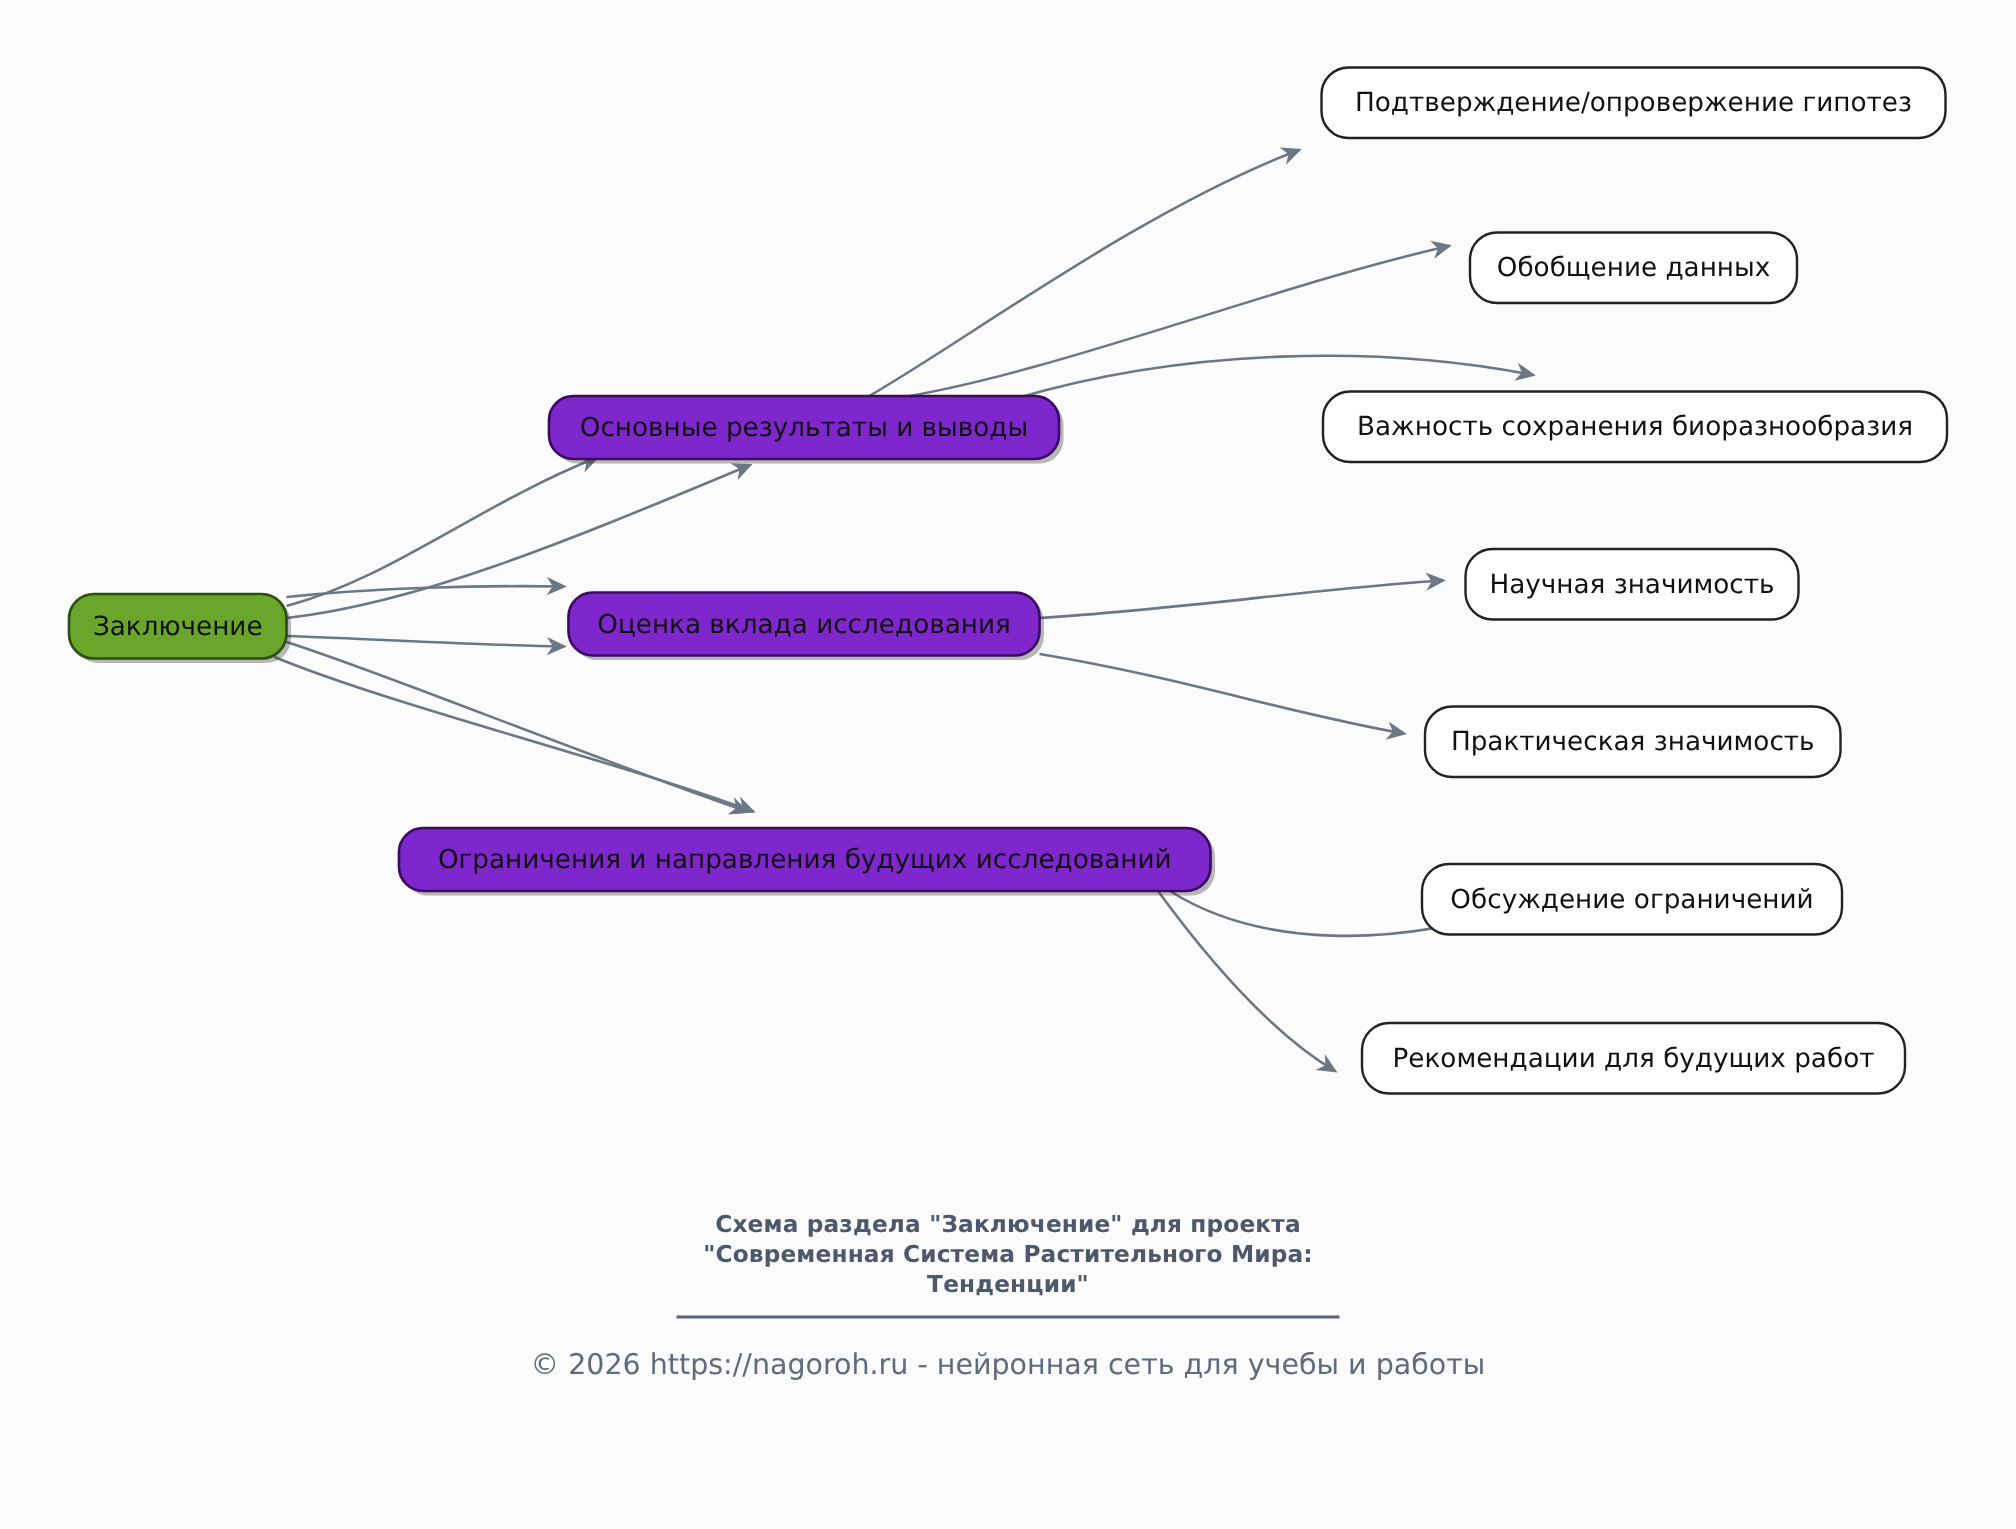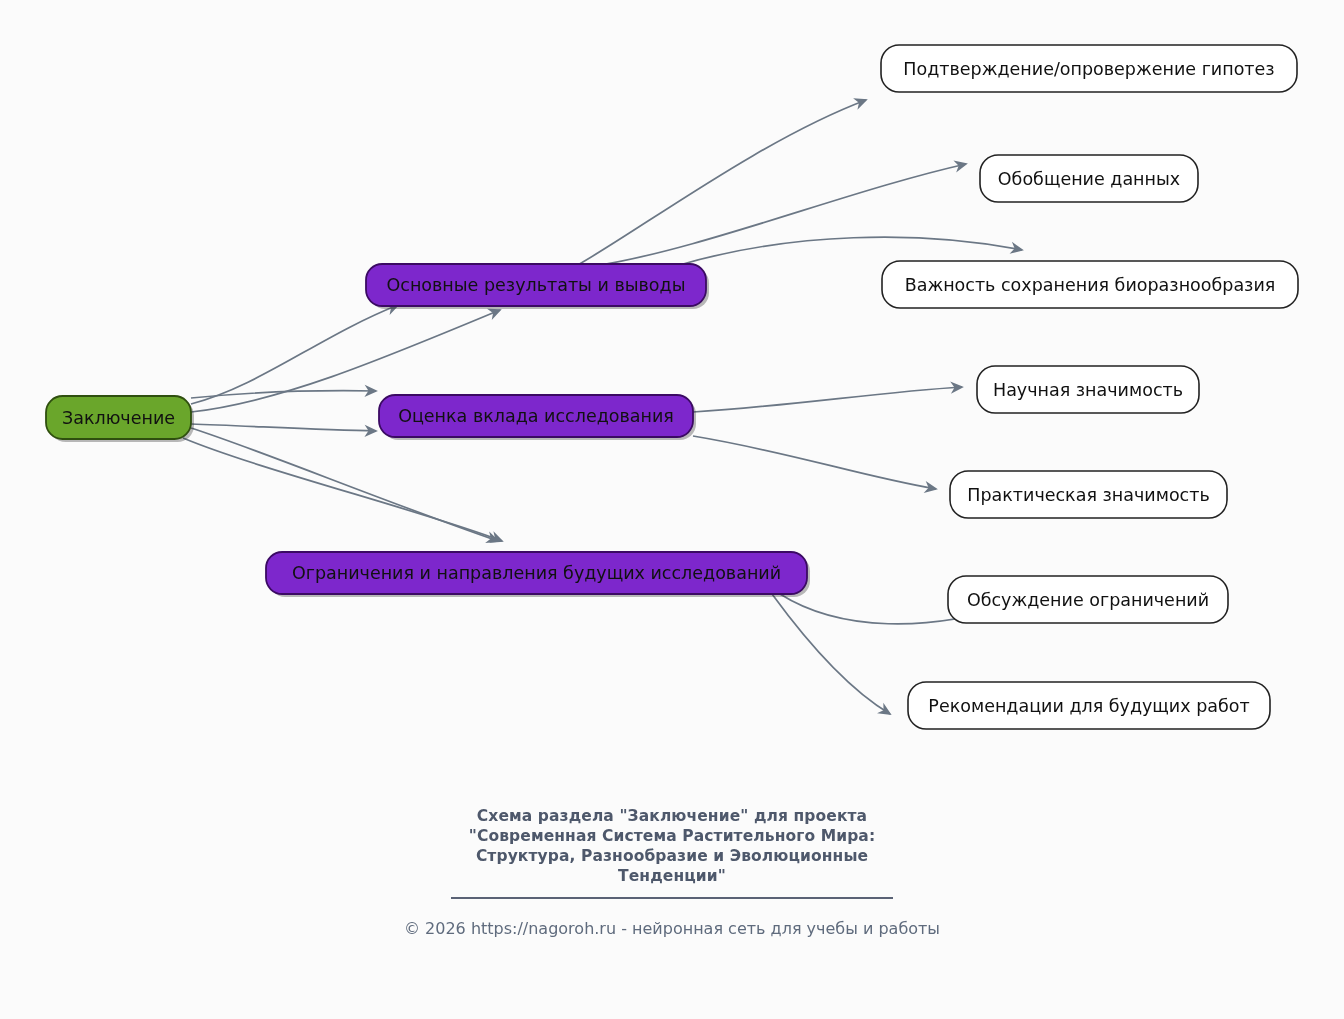--- a/index.html
+++ b/index.html
@@ -65,21 +65,21 @@
   .caption-title div { margin: 0; padding: 0; }
   .caption-rule {
     width: 442px;
     height: 0;
     margin: 11px auto 0 auto;
     border-bottom: 2px solid #5a6275;
   }
   .caption-footer {
     margin-top: 20px;
     font-family: "DejaVu Sans", sans-serif;
-    font-size: 16px;
+    font-size: 19px;
     color: #5f6b7d;
   }
 </style>
 </head>
 <body style="background: rgb(251, 251, 251);">
 
 <div id="diagram-root">
   <svg id="mindmap" viewBox="0 0 1344 1019">
     <defs>
       <marker id="arrow" viewBox="0 0 12 12" refX="9.5" refY="6" markerWidth="9" markerHeight="9" orient="auto-start-reverse">
@@ -150,19 +150,18 @@
           <rect x="908" y="682" width="362" height="47" rx="18.076923076923077" ry="18.076923076923077" fill="#ffffff" stroke="#222222" stroke-width="1.6"></rect>
           <text class="node-label leaf-label" x="1089" y="706.5" fill="#111111">Рекомендации для будущих работ</text>
         </g>
       </g>
   </svg>
 
   <div class="caption-block">
     <div class="caption-title" id="caption-title" style="color: rgb(78, 88, 107);">
         <div>Схема раздела "Заключение" для проекта</div>
         <div>"Современная Система Растительного Мира:</div>
-        <div>Структура, Разнообразие и Эволюционные</div>
         <div>Тенденции"</div>
       </div>
     <div class="caption-rule"></div>
     <div class="caption-footer" id="caption-footer" style="color: rgb(95, 107, 125);">© 2026 https://nagoroh.ru - нейронная сеть для учебы и работы</div>
   </div>
 </div>
 
 </body></html>

